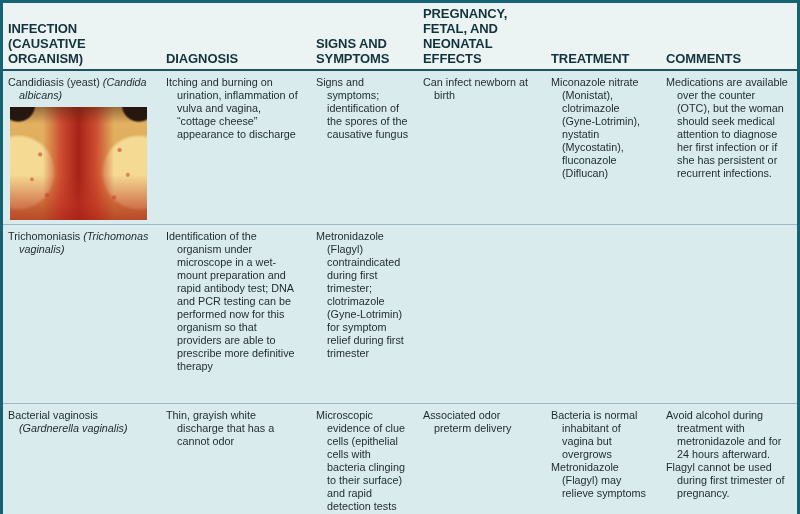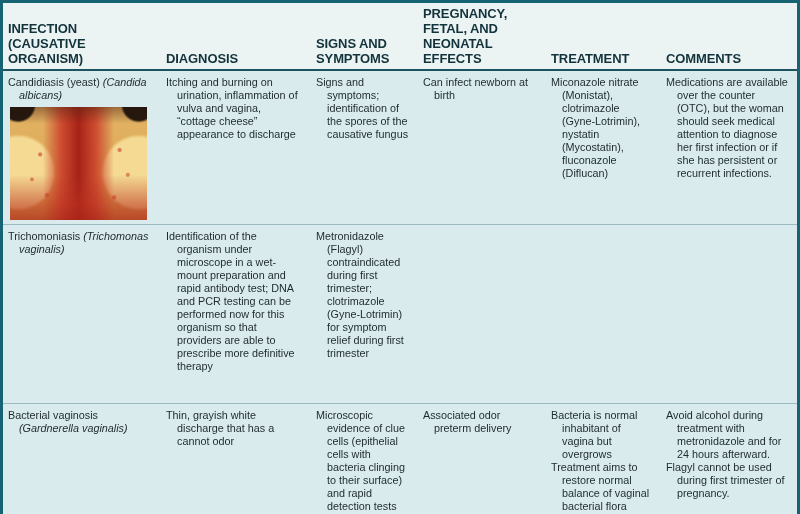--- a/index.html
+++ b/index.html
@@ -131,21 +131,20 @@
         <div class="para">Thin, grayish white discharge that has a cannot odor</div>
       </div>
     <div class="cell">
         <div class="para">Microscopic evidence of clue cells (epithelial cells with bacteria clinging to their surface) and rapid detection tests</div>
       </div>
     <div class="cell">
         <div class="para">Associated odor preterm delivery</div>
       </div>
     <div class="cell">
         <div class="para">Bacteria is normal inhabitant of vagina but overgrows</div>
-        <div class="para">Treatment aims to restore normal balance of vaginal bacterial flora</div>
         <div class="para">Metronidazole (Flagyl) may relieve symptoms</div>
       </div>
     <div class="cell">
         <div class="para">Avoid alcohol during treatment with metronidazole and for 24 hours afterward.</div>
         <div class="para">Flagyl cannot be used during first trimester of pregnancy.</div>
       </div>
   </div>
 
 </div>
 

